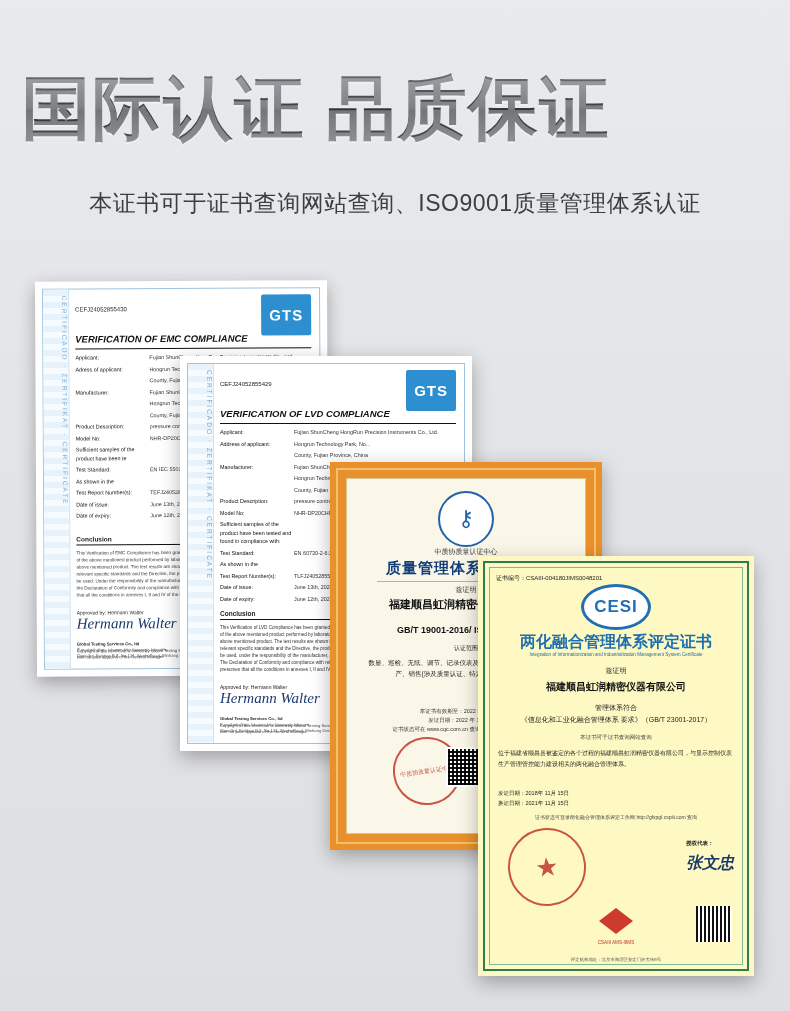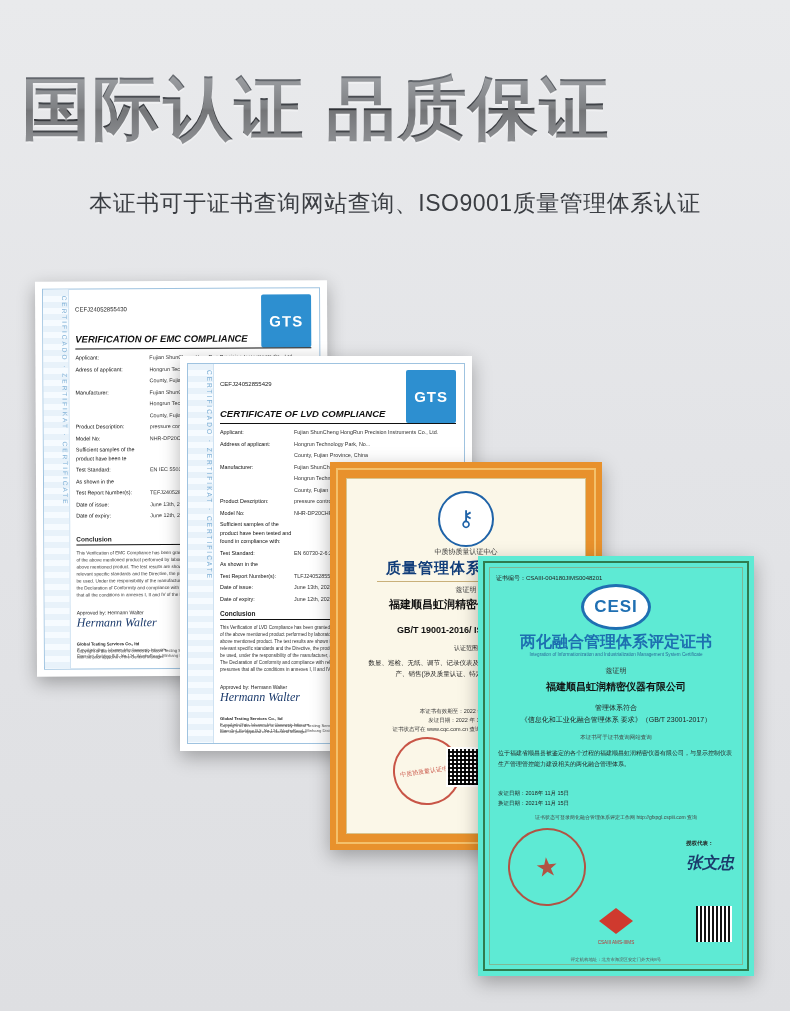--- a/index.html
+++ b/index.html
@@ -47,37 +47,37 @@
     background:repeating-linear-gradient(180deg,#e8f2fa 0 6px,#f6fbff 6px 12px);
     border-right:1px solid #cfe2f2;
     writing-mode:vertical-rl;font-size:6.5px;color:#7fb0d6;letter-spacing:2px;
     padding-top:6px;box-sizing:border-box;
   }
   .gts-head{position:absolute;left:32px;right:8px;top:8px;height:26px;}
   .gts-verif{font-size:6px;color:#222;}
   .gts-logo{
     position:absolute;right:0;top:-2px;
     background:#2d8fd0;color:#fff;font-weight:bold;font-size:15px;
-    padding:18px 8px;border-radius:2px;letter-spacing:1px;
+    padding:12px 8px;border-radius:2px;letter-spacing:1px;
     font-family:"Liberation Sans",sans-serif;
   }
   .gts-title{
     position:absolute;left:32px;right:8px;top:44px;
     font-size:9.5px;font-weight:bold;font-style:italic;color:#111;
     border-bottom:1px solid #111;padding-bottom:4px;
   }
   .gts-rows{position:absolute;left:32px;right:8px;top:64px;font-size:5.4px;color:#222;line-height:8.5px;}
   .grow{display:flex;margin-bottom:3px;}
   .glabel{width:74px;flex:0 0 74px;color:#111;}
   .gval{flex:1;color:#333;}
   .gconc{position:absolute;left:32px;right:8px;top:246px;font-size:5.4px;color:#222;}
   .gconc b{font-size:6.5px;display:block;border-bottom:1px solid #111;padding-bottom:2px;margin-bottom:4px;}
   .gpara{font-size:4.6px;line-height:7px;color:#333;}
   .gsign{position:absolute;left:32px;top:320px;font-size:5px;color:#222;}
-  .sigimg{font-family:"Liberation Serif",serif;font-style:italic;font-size:12px;color:#1b3a6b;}
+  .sigimg{font-family:"Liberation Serif",serif;font-style:italic;font-size:15px;color:#1b3a6b;}
   .gfoot{position:absolute;left:32px;right:8px;top:352px;font-size:4.2px;color:#555;line-height:6px;}
   .gfoot .b{font-weight:bold;color:#222;}
   .gbottom{position:absolute;left:32px;right:8px;bottom:8px;font-size:4.2px;color:#444;line-height:6px;}
   .ce-mark{
     position:absolute;right:14px;bottom:74px;font-size:34px;font-weight:bold;
     color:#111;font-family:"Liberation Serif",serif;letter-spacing:-3px;
   }
 
   
   #cert-qac{left:330px;top:462px;width:272px;height:388px;background:#e8912c;}
@@ -96,21 +96,21 @@
   .qac-dates{position:absolute;left:20px;right:20px;top:228px;font-size:5.5px;color:#333;line-height:9px;text-align:center;}
   .qac-stamp{position:absolute;left:46px;top:258px;width:64px;height:64px;border-radius:50%;border:2px solid #c0392b;color:#c0392b;font-size:6px;display:flex;align-items:center;justify-content:center;text-align:center;transform:rotate(-8deg);opacity:.85;}
   .qac-right{position:absolute;right:18px;top:262px;font-size:5.5px;color:#333;line-height:11px;}
   .qac-qr{position:absolute;left:50%;transform:translateX(-50%);bottom:46px;width:36px;height:36px;background:
      repeating-linear-gradient(90deg,#111 0 2px,#fff 2px 4px),
      repeating-linear-gradient(0deg,#111 0 2px,transparent 2px 4px);
      background-blend-mode:multiply;border:2px solid #fff;}
   .iaf{position:absolute;right:10px;bottom:8px;background:#1f63a8;color:#fff;font-size:12px;font-weight:bold;padding:3px 10px;border-radius:3px;font-style:italic;}
 
   
-  #cert-cesi{left:478px;top:556px;width:276px;height:420px;background:#5eead4;}
+  #cert-cesi{left:478px;top:556px;width:276px;height:420px;background:#fef9c3;}
   .cesi-b1{position:absolute;inset:5px;border:2px solid #2f7d4f;}
   .cesi-b2{position:absolute;inset:11px;border:1px solid #7fb894;}
   .cesi-no{position:absolute;left:18px;top:18px;font-size:6px;color:#222;}
   .cesi-logo{position:absolute;left:50%;transform:translateX(-50%);top:28px;width:64px;height:40px;border-radius:50%;border:3px solid #1f6fb2;display:flex;align-items:center;justify-content:center;background:#fff;color:#1f6fb2;font-weight:bold;font-size:17px;letter-spacing:1px;}
   .cesi-title{position:absolute;left:0;right:0;top:76px;text-align:center;font-size:16px;font-weight:bold;color:#1d6fb0;}
   .cesi-en{position:absolute;left:14px;right:14px;top:96px;text-align:center;font-size:4.6px;color:#2a6d9a;}
   .cesi-zs{position:absolute;left:0;right:0;top:110px;text-align:center;font-size:7px;color:#333;}
   .cesi-company{position:absolute;left:0;right:0;top:124px;text-align:center;font-size:10px;font-weight:bold;color:#111;}
   .cesi-sys{position:absolute;left:0;right:0;top:146px;text-align:center;font-size:7px;color:#222;line-height:12px;}
   .cesi-note{position:absolute;left:0;right:0;top:178px;text-align:center;font-size:5.5px;color:#444;}
@@ -220,21 +220,21 @@
     </div>
   </div>
 
   <div class="cert" id="cert-lvd">
     <div class="gts-inner">
       <div class="gts-water">CERTIFICADO · ZERTIFIKAT · CERTIFICATE</div>
       <div class="gts-head">
         <span class="gts-verif">CEFJ24052855429</span>
         <span class="gts-logo">GTS</span>
       </div>
-      <div class="gts-title">CERTIFICATE OF LVD COMPLIANCE</div>
+      <div class="gts-title">VERIFICATION OF LVD COMPLIANCE</div>
       <div class="gts-rows">
         <div class="grow">
             <span class="glabel">Applicant:</span>
             <span class="gval">Fujian ShunCheng HongRun Precision Instruments Co., Ltd.</span>
           </div>
         <div class="grow">
             <span class="glabel">Address of applicant:</span>
             <span class="gval">Hongrun Technology Park, No...</span>
           </div>
         <div class="grow">

